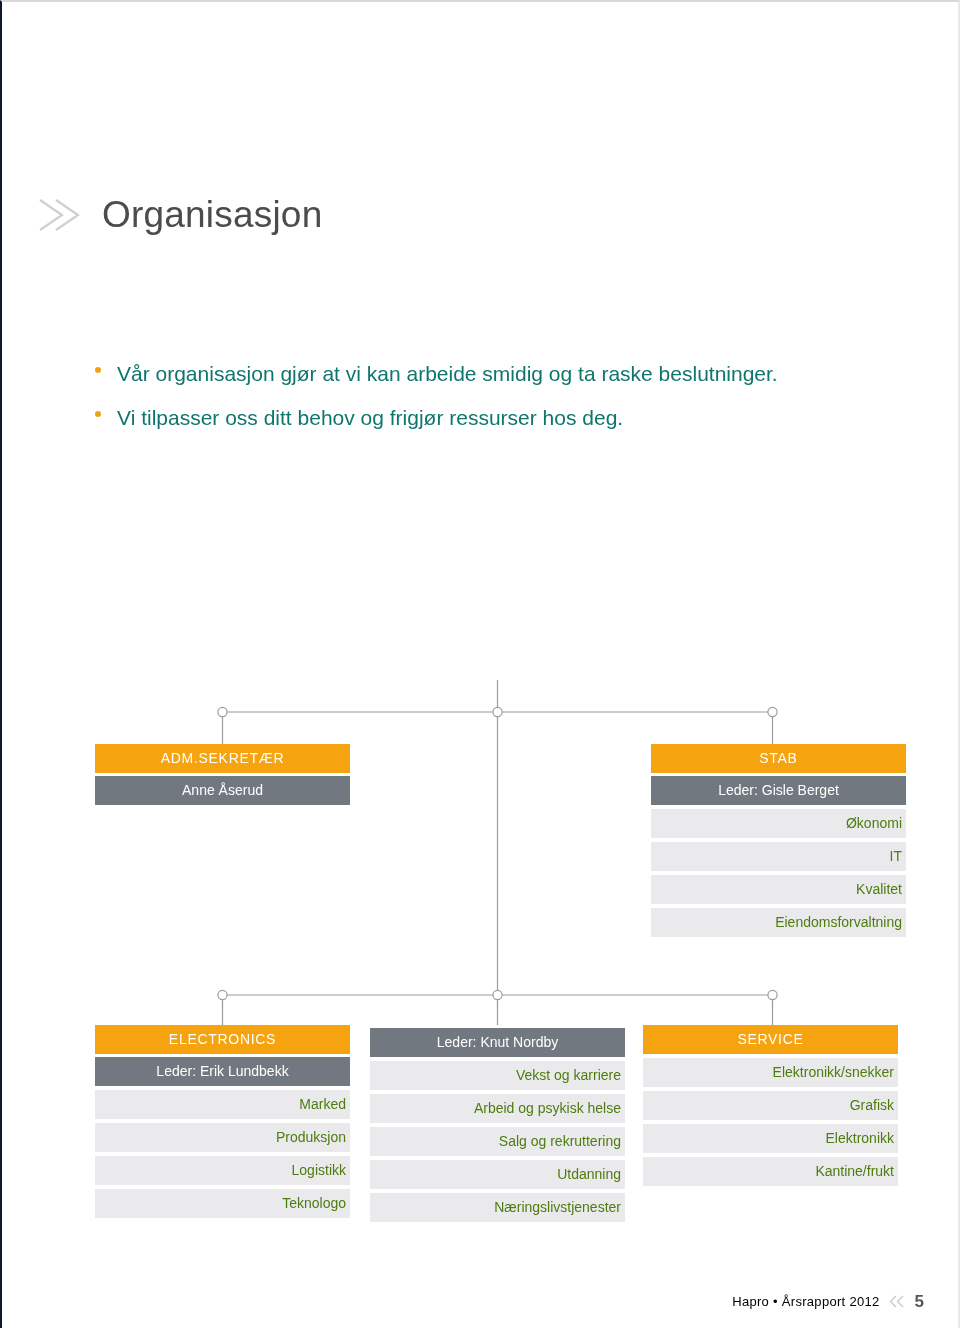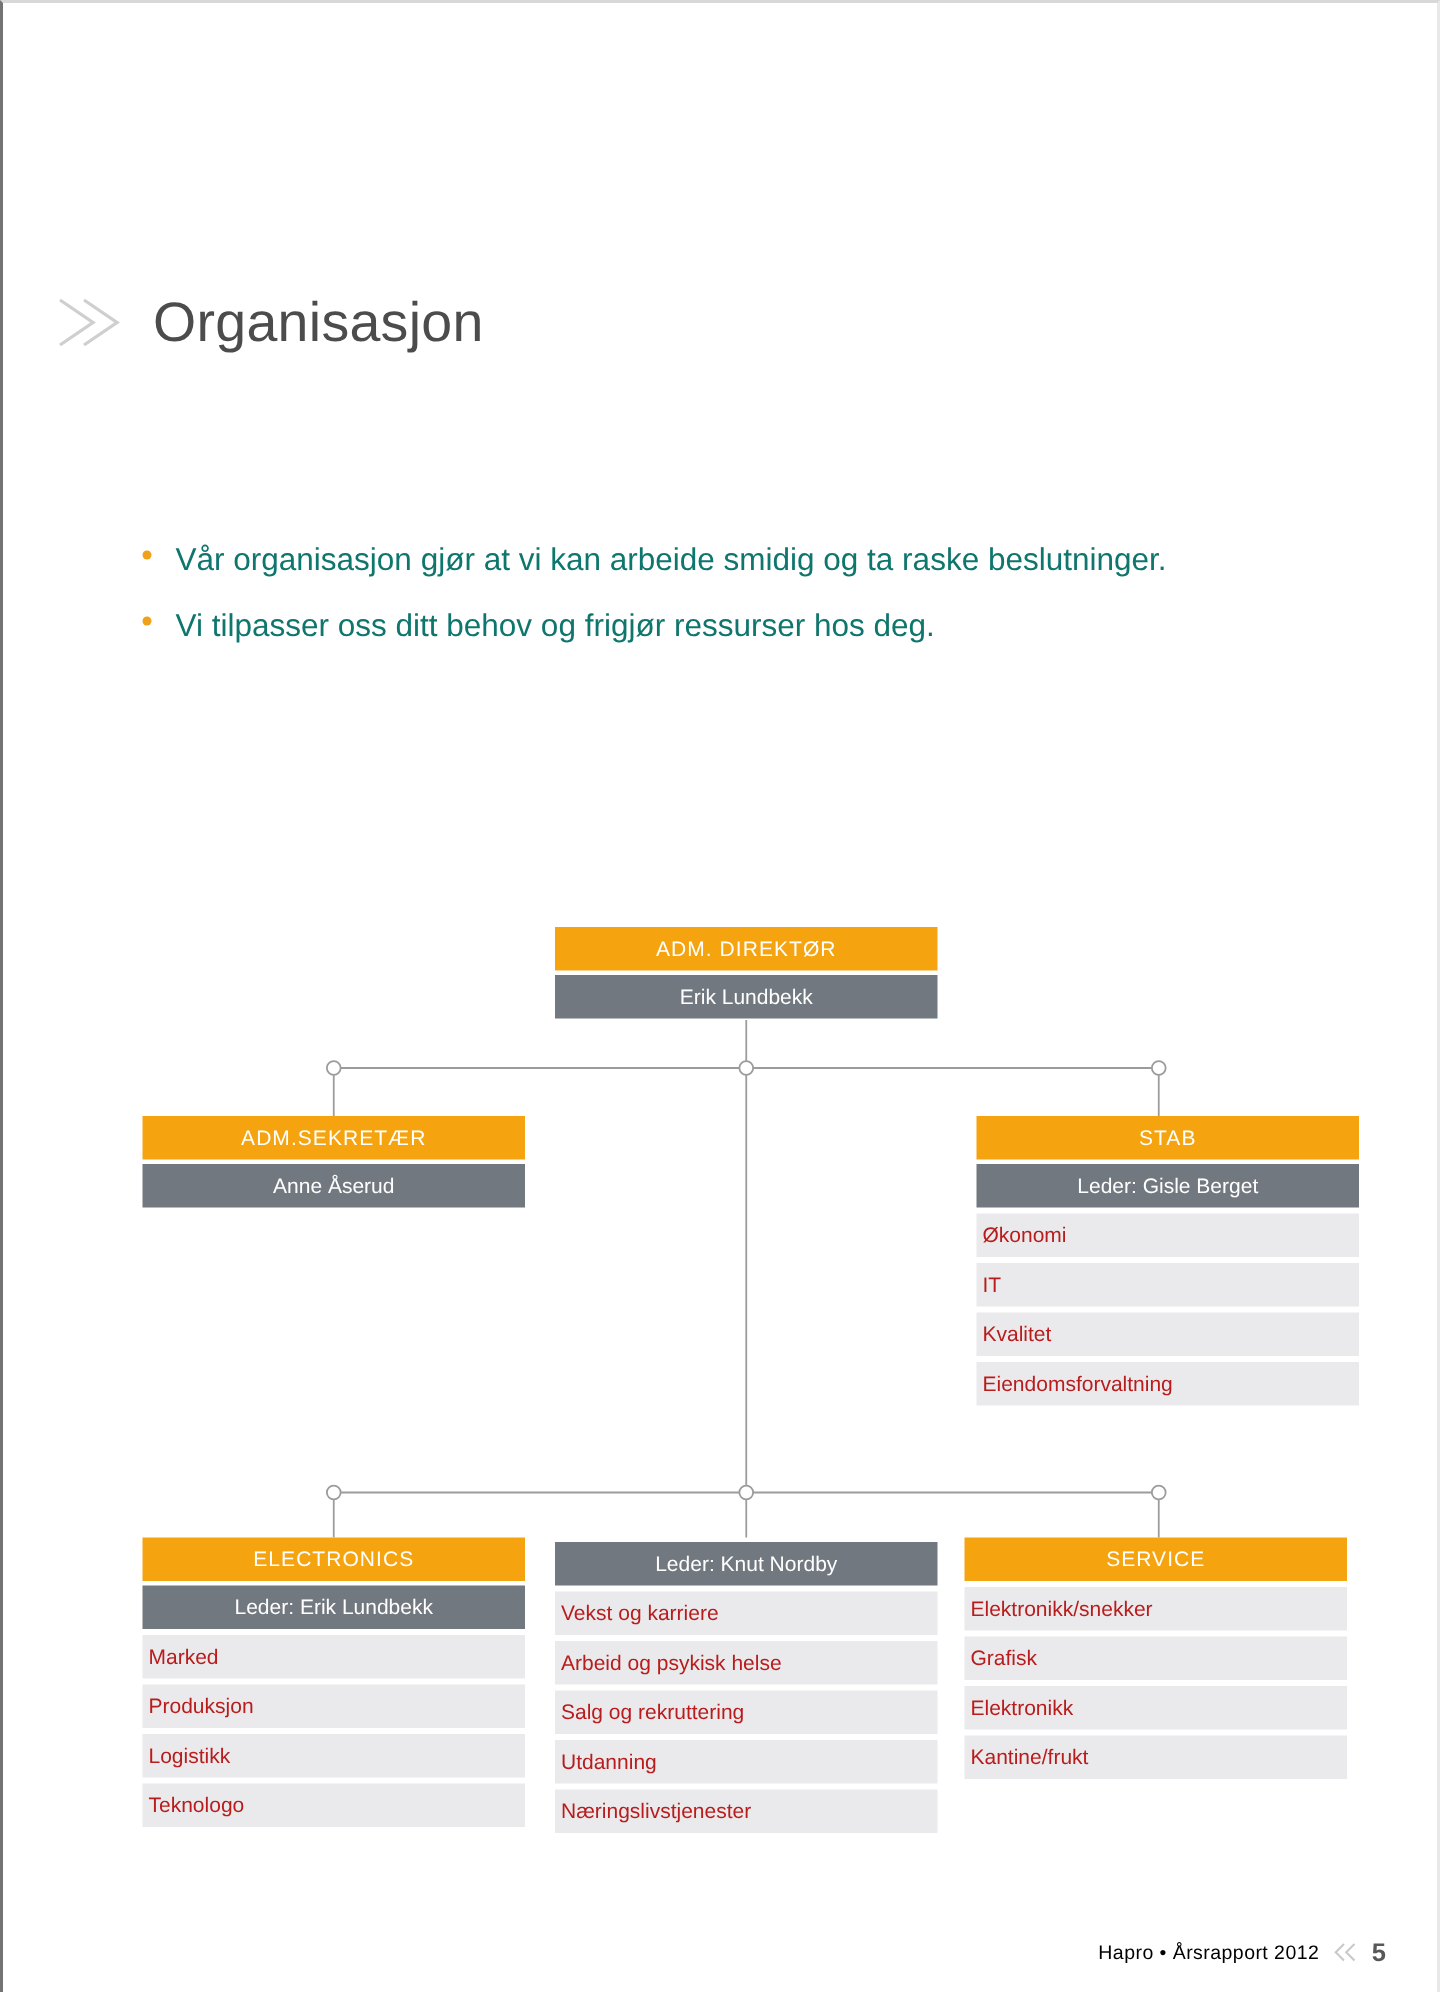--- a/index.html
+++ b/index.html
@@ -14,21 +14,21 @@
     font-family: "Liberation Sans", sans-serif;
     overflow: hidden;
   }
 
   
   #page {
     position: absolute;
     inset: 0;
     background: #ffffff;
     border-top: 2px solid #d8d8d8;
-    border-left: 2px solid #737373;
+    border-left: 2px solid #0f172a;
     border-right: 2px solid #e8e8e8;
     box-sizing: border-box;
   }
 
   
   #page-header {
     position: absolute;
     left: 34px;
     top: 190px;
     display: flex;
@@ -117,23 +117,23 @@
     padding: 7px 4px 8px;
     box-sizing: border-box;
     height: 29px;
     line-height: 15px;
     margin-top: 3px;
     white-space: nowrap;
     overflow: hidden;
   }
   .node-item {
     background: #eaeaec;
-    color: #b91c1c;
+    color: #4d7c0f;
     font-size: 14px;
-    text-align: left;
+    text-align: right;
     padding: 7px 4px 8px;
     box-sizing: border-box;
     height: 29px;
     line-height: 15px;
     margin-top: 4px;
     white-space: nowrap;
     overflow: hidden;
   }
 
   
@@ -218,24 +218,20 @@
       <g fill="#ffffff" stroke="#9c9c9c" stroke-width="1.2">
         <circle cx="220.5" cy="710" r="4.6"></circle>
         <circle cx="495.5" cy="710" r="4.6"></circle>
         <circle cx="770.5" cy="710" r="4.6"></circle>
         <circle cx="220.5" cy="993" r="4.6"></circle>
         <circle cx="495.5" cy="993" r="4.6"></circle>
         <circle cx="770.5" cy="993" r="4.6"></circle>
       </g>
     </svg>
 
-    <div class="node" id="node-adm-direktor">
-      <div class="node-header">ADM. DIREKTØR</div>
-      <div class="node-leader">Erik Lundbekk</div>
-    </div>
 
     <div class="node" id="node-adm-sekretar">
       <div class="node-header">ADM.SEKRETÆR</div>
       <div class="node-leader">Anne Åserud</div>
     </div>
 
     <div class="node" id="node-stab">
       <div class="node-header">STAB</div>
       <div class="node-leader">Leder: Gisle Berget</div>
       <div class="node-item">Økonomi</div>

